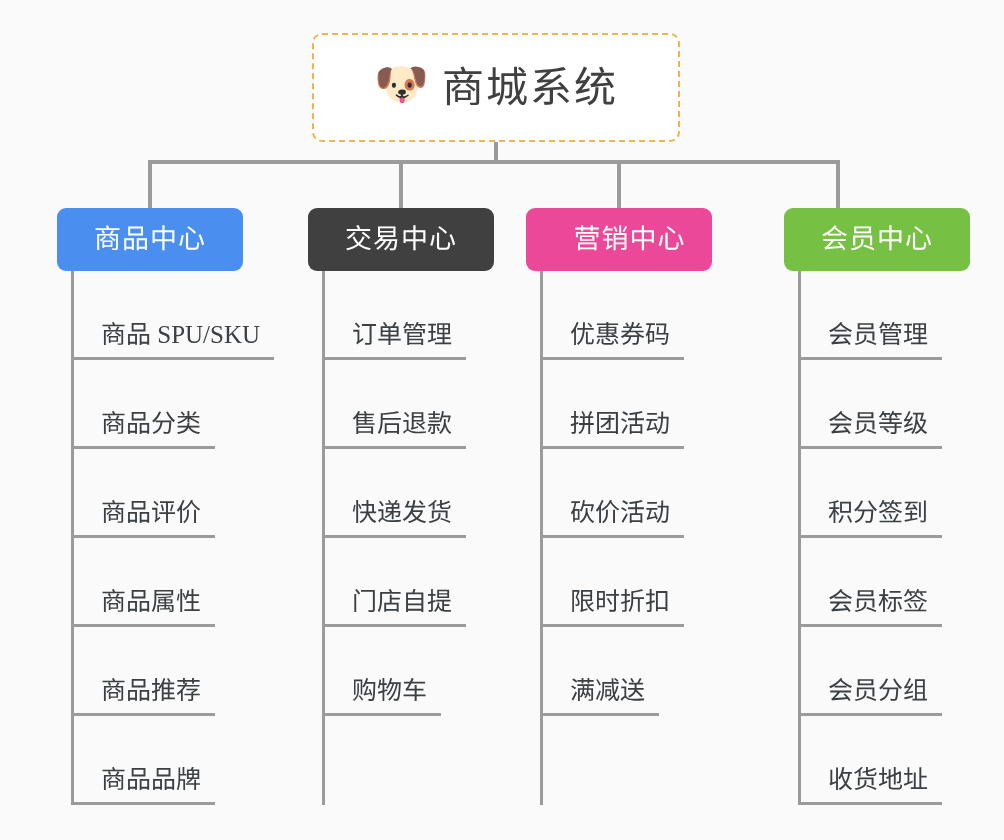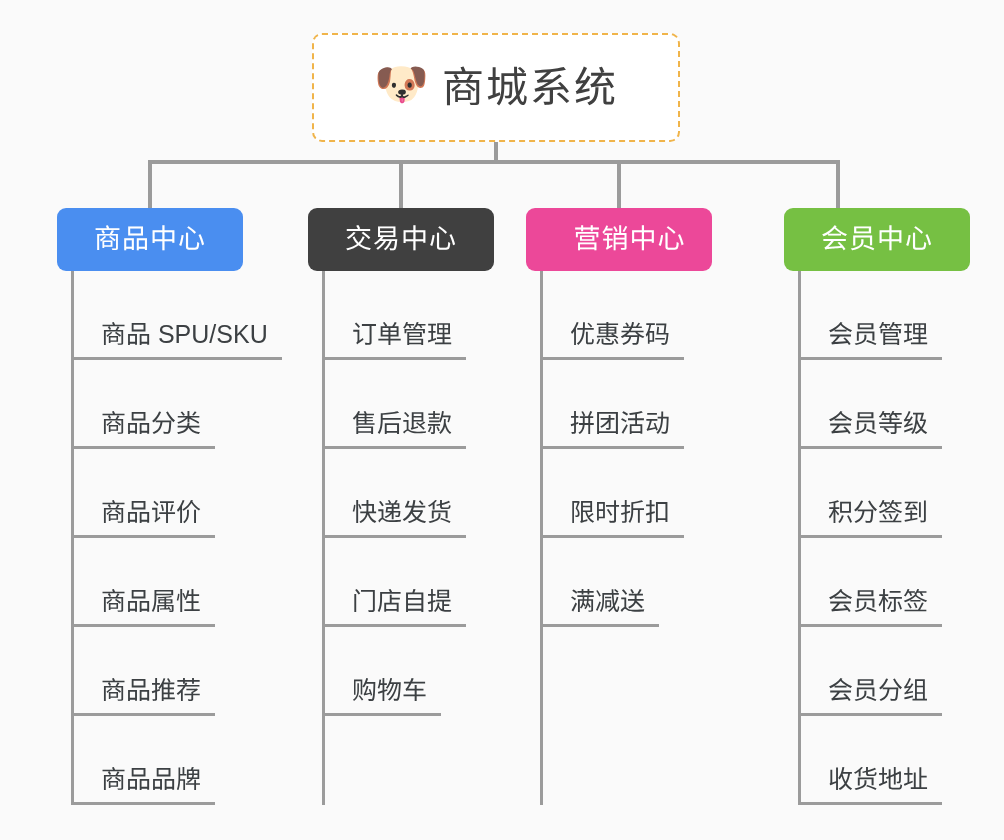--- a/index.html
+++ b/index.html
@@ -111,20 +111,21 @@
     width: 3px;
     background: #9b9b9b;
   }
   .leaf-item {
     position: relative;
     height: 89px;
     display: flex;
     align-items: flex-end;
     padding-left: 30px;
     box-sizing: border-box;
+    font-family: Liberation Serif, serif;
   }
   .leaf-text {
     font-size: 25px;
     color: #3c4043;
     white-space: nowrap;
     line-height: 1;
     padding: 0 14px 10px 0;
     border-bottom: 3px solid #9b9b9b;
     margin-left: -30px;
     padding-left: 30px;
@@ -197,20 +198,23 @@
         <div class="cat-box" style="background: #ec4899; padding-left: 21px;">
           <span class="cat-label">营销中心</span>
         </div>
         <div class="leaf-list">
           <div class="leaf-spine" style="height: 534px;"></div>
           <div class="leaf-item">
             <span class="leaf-text">优惠券码</span>
           </div>
           <div class="leaf-item">
             <span class="leaf-text">拼团活动</span>
+          </div>
+          <div class="leaf-item">
+            <span class="leaf-text">砍价活动</span>
           </div>
           <div class="leaf-item">
             <span class="leaf-text">限时折扣</span>
           </div>
           <div class="leaf-item">
             <span class="leaf-text">满减送</span>
           </div>
         </div>
       </div>
       <div class="column" style="left: 784px;">

